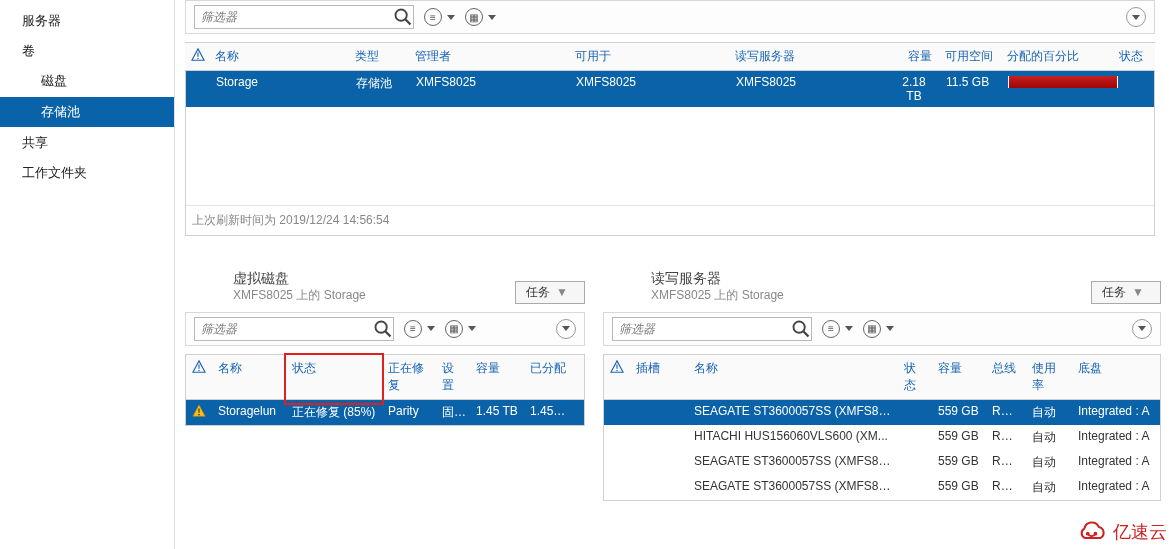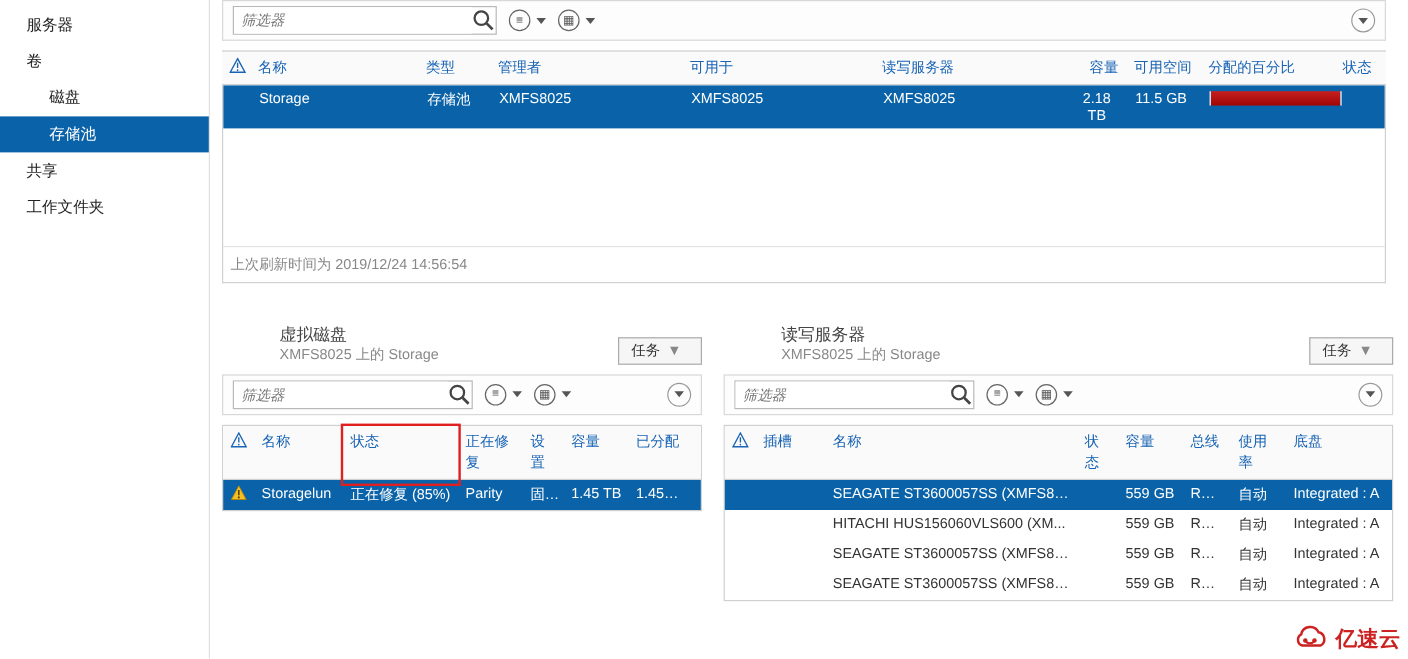--- a/index.html
+++ b/index.html
@@ -167,21 +167,21 @@
   .row2 .warn-cell { width:26px; text-align:center; }
   .yellow-warn svg{width:14px;height:14px;}
 
   .red-box {
     position:absolute; border:2px solid #e02020;
     pointer-events:none;
   }
 
   .watermark {
     position:absolute; right:6px; bottom:4px; display:flex; align-items:center; gap:4px;
-    font-size:18px; color:#c22; font-weight:bold; font-family:"Microsoft YaHei";margin-top:39px;
+    font-size:18px; color:#c22; font-weight:normal; font-family:"Microsoft YaHei";margin-top:39px;
   }
   .watermark svg{width:34px;height:26px;}
 </style>
 </head>
 <body>
 
 <div class="layout">
 
   <div class="sidebar">
     <div class="sidebar-item">服务器</div>

